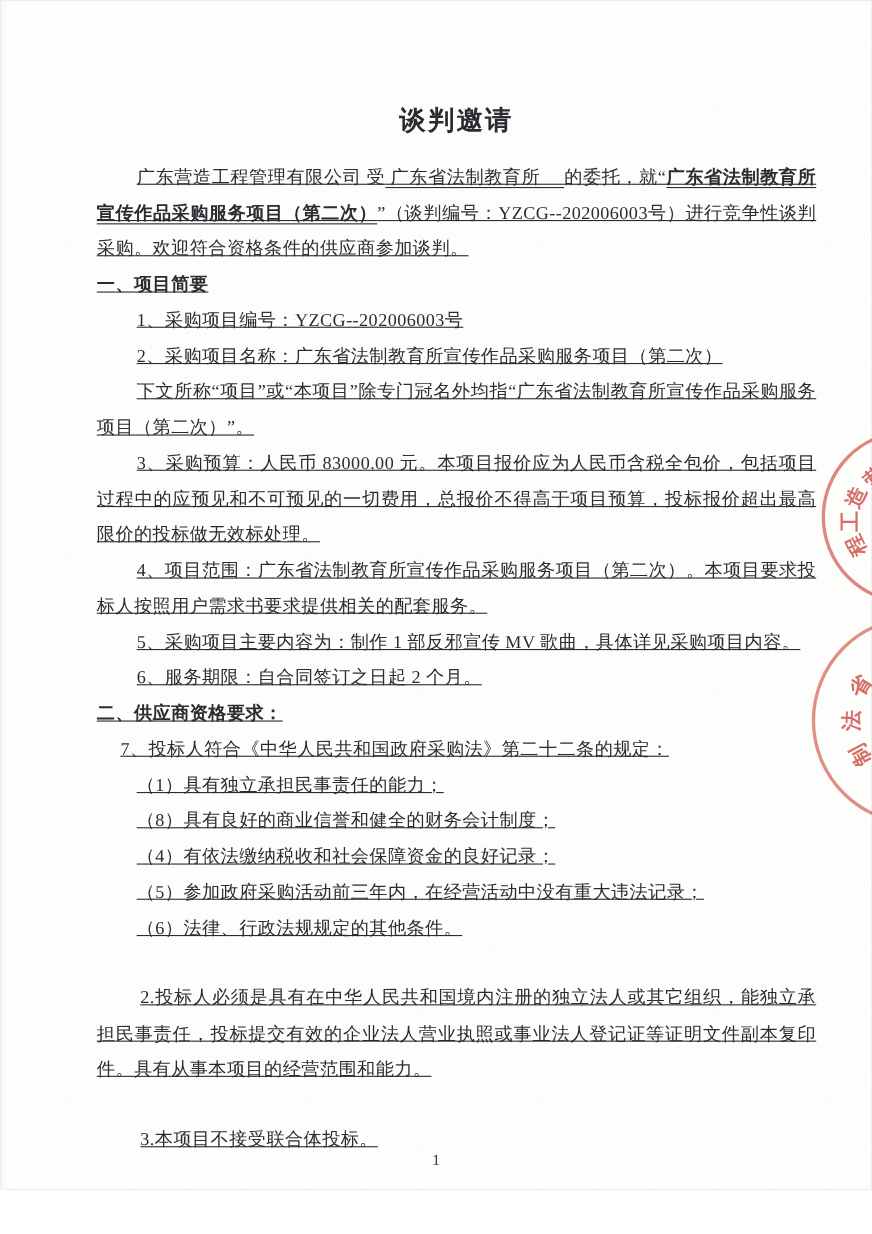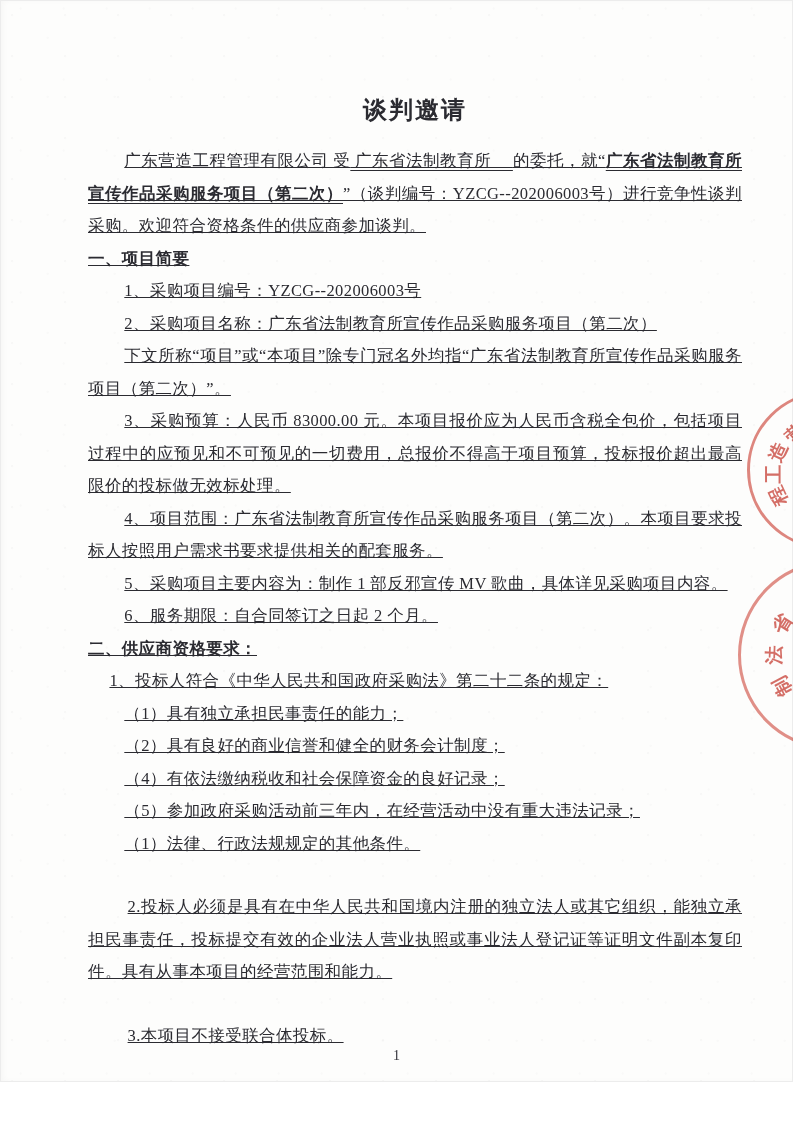--- a/index.html
+++ b/index.html
@@ -97,26 +97,26 @@
     <p class="para heading">一、项目简要</p>
     <p class="para indent2">1、采购项目编号：YZCG--202006003号</p>
     <p class="para indent2">2、采购项目名称：广东省法制教育所宣传作品采购服务项目（第二次）</p>
     <p class="para indent2">下文所称“项目”或“本项目”除专门冠名外均指“广东省法制教育所宣传作品采购服务项目（第二次）”。</p>
     <p class="para indent2">3、采购预算：人民币 83000.00 元。本项目报价应为人民币含税全包价，包括项目过程中的应预见和不可预见的一切费用，总报价不得高于项目预算，投标报价超出最高限价的投标做无效标处理。</p>
     <p class="para indent2">4、项目范围：广东省法制教育所宣传作品采购服务项目（第二次）。本项目要求投标人按照用户需求书要求提供相关的配套服务。</p>
     <p class="para indent2">5、采购项目主要内容为：制作 1 部反邪宣传 MV 歌曲，具体详见采购项目内容。</p>
     <p class="para indent2">6、服务期限：自合同签订之日起 2 个月。</p>
 
     <p class="para heading">二、供应商资格要求：</p>
-    <p class="para indent15">1、投标人符合《中华人民共和国政府采购法》第二十二条的规定：</p>
+    <p class="para indent15">7、投标人符合《中华人民共和国政府采购法》第二十二条的规定：</p>
     <p class="para indent2">（1）具有独立承担民事责任的能力；</p>
-    <p class="para indent2">（2）具有良好的商业信誉和健全的财务会计制度；</p>
+    <p class="para indent2">（8）具有良好的商业信誉和健全的财务会计制度；</p>
     <p class="para indent2">（4）有依法缴纳税收和社会保障资金的良好记录；</p>
     <p class="para indent2">（5）参加政府采购活动前三年内，在经营活动中没有重大违法记录；</p>
-    <p class="para indent2">（1）法律、行政法规规定的其他条件。</p>
+    <p class="para indent2">（6）法律、行政法规规定的其他条件。</p>
     <p class="para indent24">2.投标人必须是具有在中华人民共和国境内注册的独立法人或其它组织，能独立承担民事责任，投标提交有效的企业法人营业执照或事业法人登记证等证明文件副本复印件。具有从事本项目的经营范围和能力。</p>
     <p class="para indent24">3.本项目不接受联合体投标。</p>
 
   </div>
 
   <div class="stamp stamp1">
     <span class="stamp-char" style="left: 36px; top: 27px; transform: rotate(-40deg);">营</span>
     <span class="stamp-char" style="left: 19px; top: 45px; transform: rotate(-65deg);">造</span>
     <span class="stamp-char" style="left: 14px; top: 67px; transform: rotate(-90deg);">工</span>
     <span class="stamp-char" style="left: 19px; top: 89px; transform: rotate(-115deg);">程</span>

